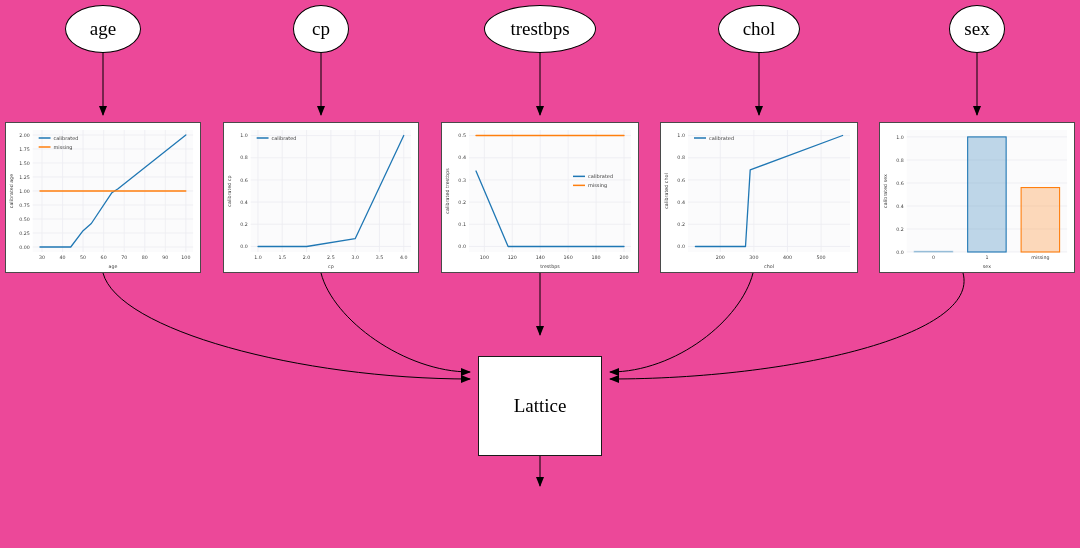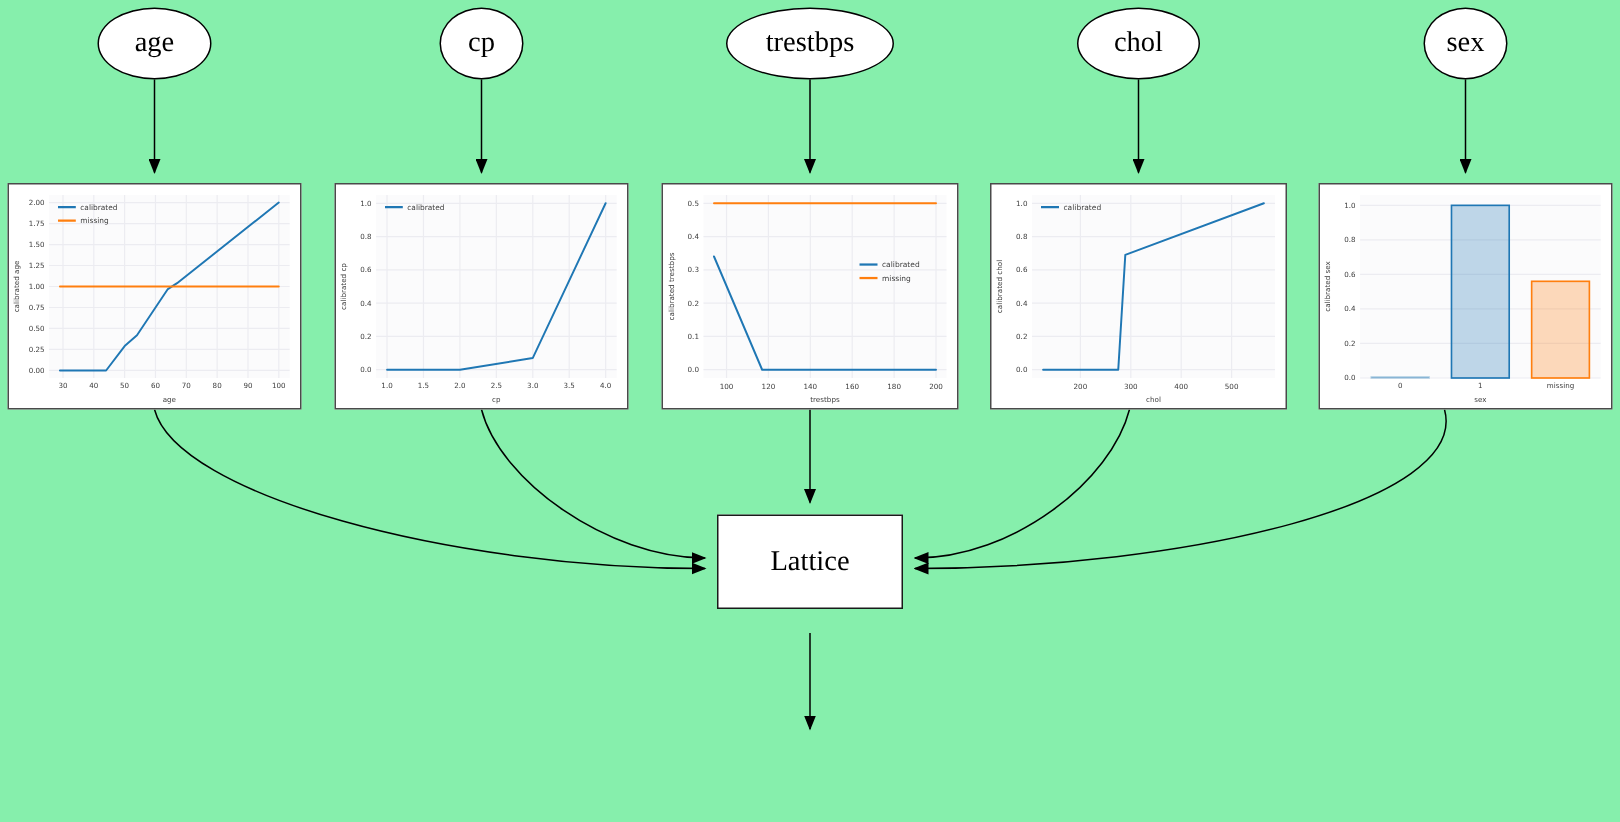--- a/index.html
+++ b/index.html
@@ -1,19 +1,19 @@
 <!DOCTYPE html>
 <html><head>
 <meta charset="utf-8">
 <style>
   html,body{margin:0;padding:0;background:#ffffff;}
   .canvas{
     position:relative;
     width:1080px;height:548px;
-    background:#86efac;
+    background:#ec4899;
     font-family:"Liberation Serif", serif;
     overflow:hidden;
   }
   .edges{position:absolute;left:0;top:0;width:1080px;height:548px;pointer-events:none;}
   .enode{
     position:absolute;
     border:1px solid #000;
     border-radius:50%;
     display:flex;align-items:center;justify-content:center;
     background:#fff;
@@ -245,18 +245,18 @@
         <text x="108" y="136" text-anchor="middle" fill="#3d3d3d" font-size="4.8px" font-family="DejaVu Sans, sans-serif">1</text>
         <text x="162" y="136" text-anchor="middle" fill="#3d3d3d" font-size="4.8px" font-family="DejaVu Sans, sans-serif">missing</text>
         <text x="108" y="145" text-anchor="middle" fill="#3d3d3d" font-size="4.8px" font-family="DejaVu Sans, sans-serif">sex</text>
         <text x="0" y="0" text-anchor="middle" fill="#3d3d3d" font-size="4.8px" font-family="DejaVu Sans, sans-serif" transform="translate(7,68) rotate(-90)">calibrated sex</text>
         <rect x="34.56" y="128.30943396226414" width="38.879999999999995" height="0.6905660377358629" fill="#1f77b4" fill-opacity="0.28" stroke="#1f77b4" stroke-width="1.1" stroke-opacity="0.3"></rect>
         <rect x="88.56" y="13.905660377358501" width="38.879999999999995" height="115.0943396226415" fill="#1f77b4" fill-opacity="0.28" stroke="#1f77b4" stroke-width="1.1" stroke-opacity="1"></rect>
         <rect x="142.56" y="64.54716981132076" width="38.879999999999995" height="64.45283018867924" fill="#ff7f0e" fill-opacity="0.28" stroke="#ff7f0e" stroke-width="1.1" stroke-opacity="1"></rect>
       </svg>
   </div>
 
-  <div class="lattice-box" style="left:478px;top:343px;width:124px;height:63px;">
+  <div class="lattice-box" style="left:478px;top:356px;width:124px;height:100px;">
     <span>Lattice</span>
   </div>
 
 
 </div>
 
 </body></html>

